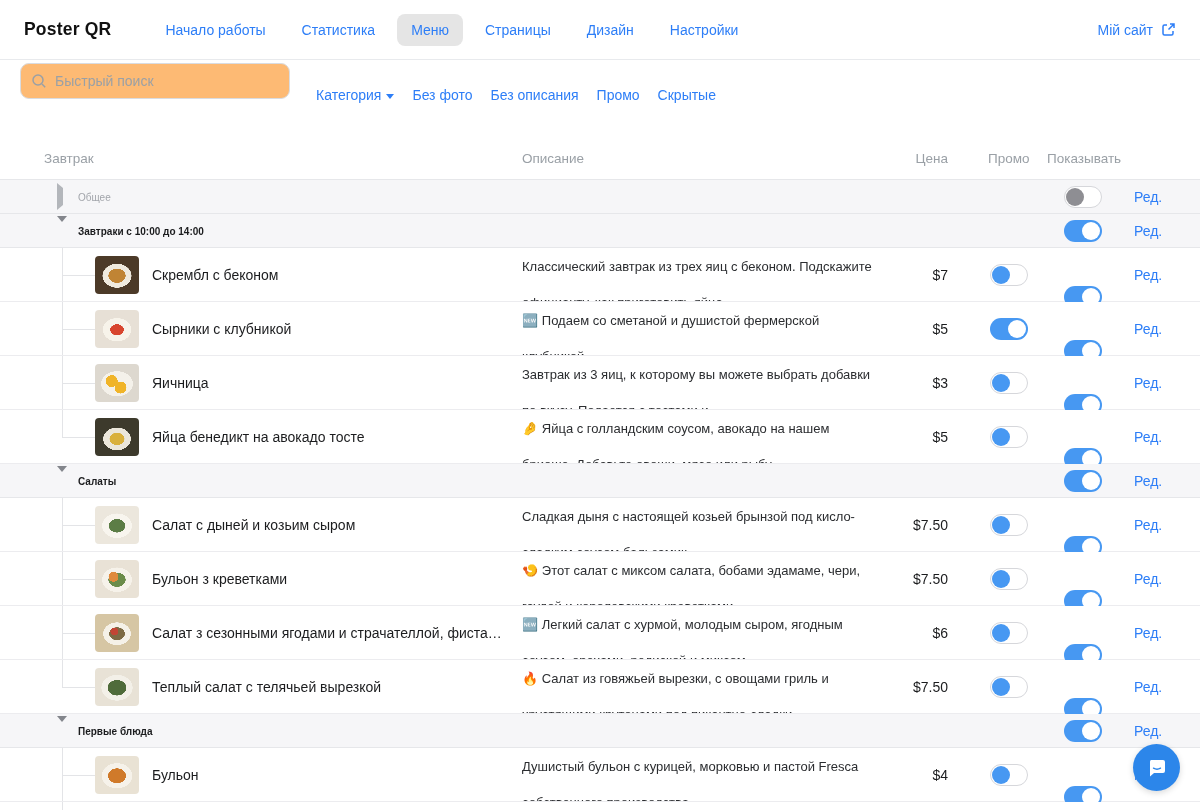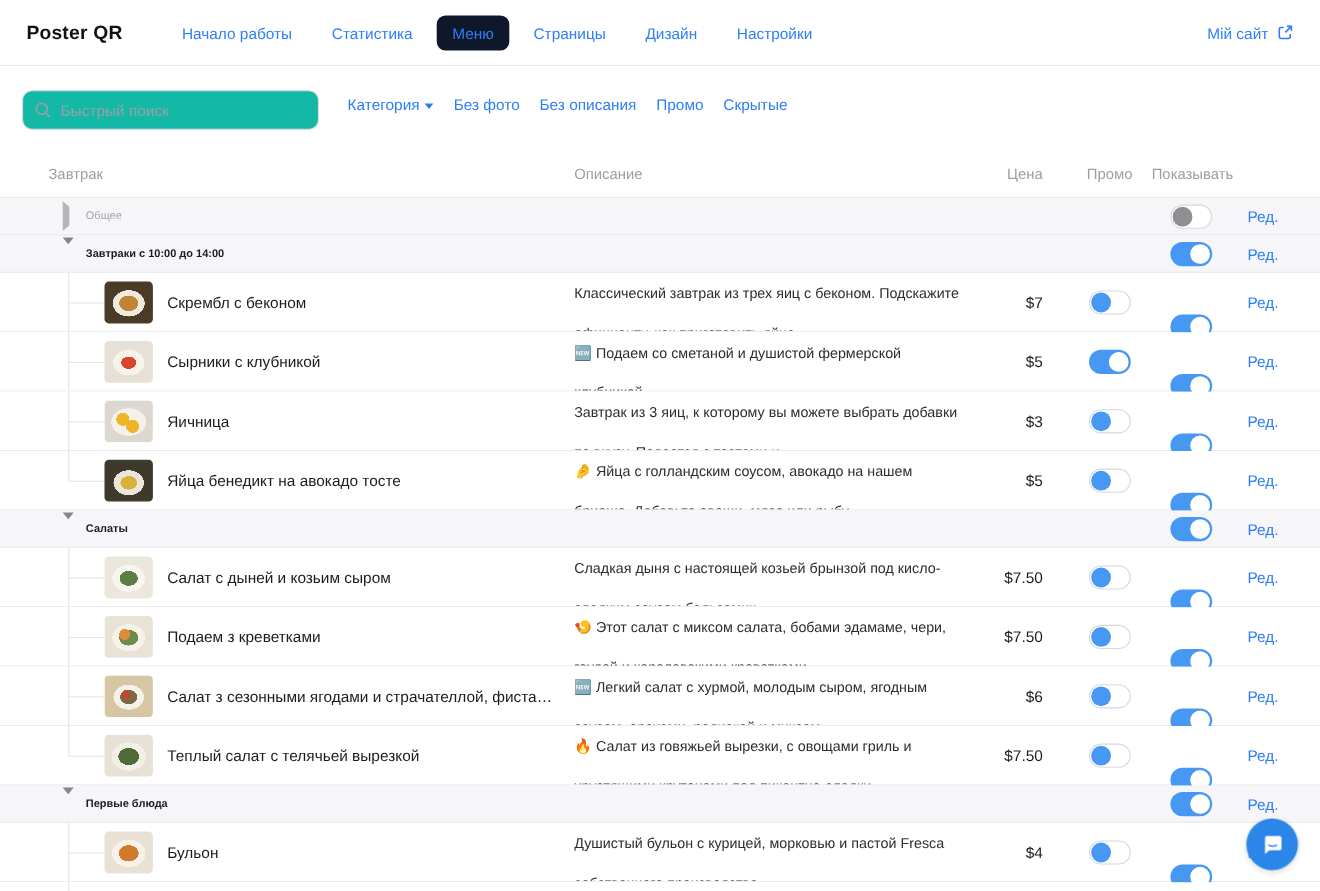--- a/index.html
+++ b/index.html
@@ -8,27 +8,27 @@
   }
   *{box-sizing:border-box;margin:0;padding:0;font-family:"Liberation Sans","DejaVu Sans",sans-serif;}
   html,body{width:1200px;height:810px;overflow:hidden;background:#fff;}
   .app{position:relative;width:1200px;height:810px;background:#fff;}
 
   
   .topnav{position:relative;height:60px;border-bottom:1px solid #e8eaed;display:flex;align-items:center;}
   .logo{margin-left:24px;font-size:17.5px;font-weight:600;color:#111;letter-spacing:.2px;}
   .tabs{display:flex;align-items:center;margin-left:40px;gap:8px;}
   .tab{color:var(--accent);font-size:14px;padding:8px 14px;border-radius:8px;cursor:pointer;white-space:nowrap;}
-  .tab.active{background:#0f172a;}
+  .tab.active{background:#e5e5e5;}
   .my-site{position:absolute;right:24px;display:flex;align-items:center;gap:8px;color:var(--accent);font-size:14px;cursor:pointer;margin-left:36px;}
   .my-site svg{display:block;}
 
   
   .filterbar{position:relative;height:70px;}
-  .search{position:absolute;left:20px;top:22px;width:270px;height:36px;border:1px solid #d9dce1;border-radius:9px;display:flex;align-items:center;padding:0 10px;background:#14b8a6;}
+  .search{position:absolute;left:20px;top:3px;width:270px;height:36px;border:1px solid #d9dce1;border-radius:9px;display:flex;align-items:center;padding:0 10px;background:#fdba74;}
   .search svg{flex:none;margin-right:8px;}
   .search input{border:none;outline:none;font-size:14px;color:#333;width:100%;background:transparent;}
   .search input::placeholder{color:#9aa0a6;}
   .filter-links{position:absolute;left:316px;top:0;height:70px;display:flex;align-items:center;gap:18px;}
   .flink{color:var(--accent);font-size:14px;cursor:pointer;display:flex;align-items:center;gap:5px;white-space:nowrap;justify-content:center;}
   .caret-sm{width:0;height:0;border-left:4px solid transparent;border-right:4px solid transparent;border-top:5px solid var(--accent);margin-top:2px;}
 
   
   .thead{position:relative;height:50px;border-bottom:1px solid var(--border);font-size:13.5px;color:var(--text-grey);}
   .thead span{position:absolute;top:21px;}
@@ -235,21 +235,21 @@
         </div>
         <div class="toggle on col-show">
           <div class="knob"></div>
         </div>
         <span class="col-edit">Ред.</span>
       </div>
       <div class="item-row">
         <div class="tree-v"></div>
         <div class="tree-h"></div>
         <div class="thumb shrimp-salad-photo"></div>
-        <span class="item-name">Подаем з креветками</span>
+        <span class="item-name">Бульон з креветками</span>
         <div class="item-desc">🍤 Этот салат с миксом салата, бобами эдамаме, чери, гаудой и королевскими креветками –...</div>
         <div class="col-price">$7.50</div>
         <div class="toggle off knob-blue col-promo">
           <div class="knob"></div>
         </div>
         <div class="toggle on col-show">
           <div class="knob"></div>
         </div>
         <span class="col-edit">Ред.</span>
       </div>

